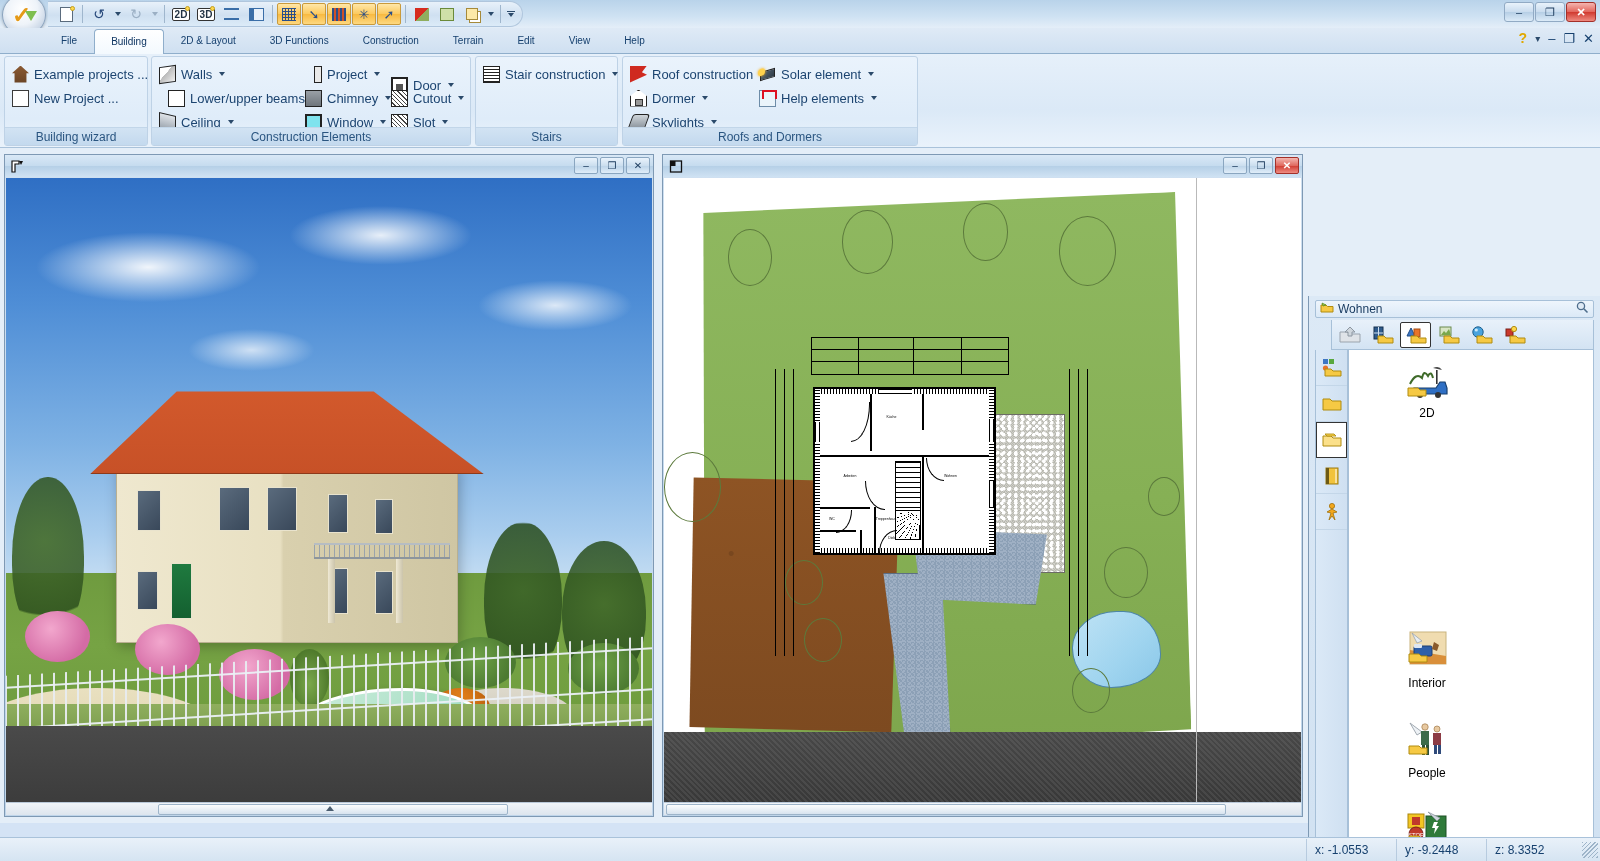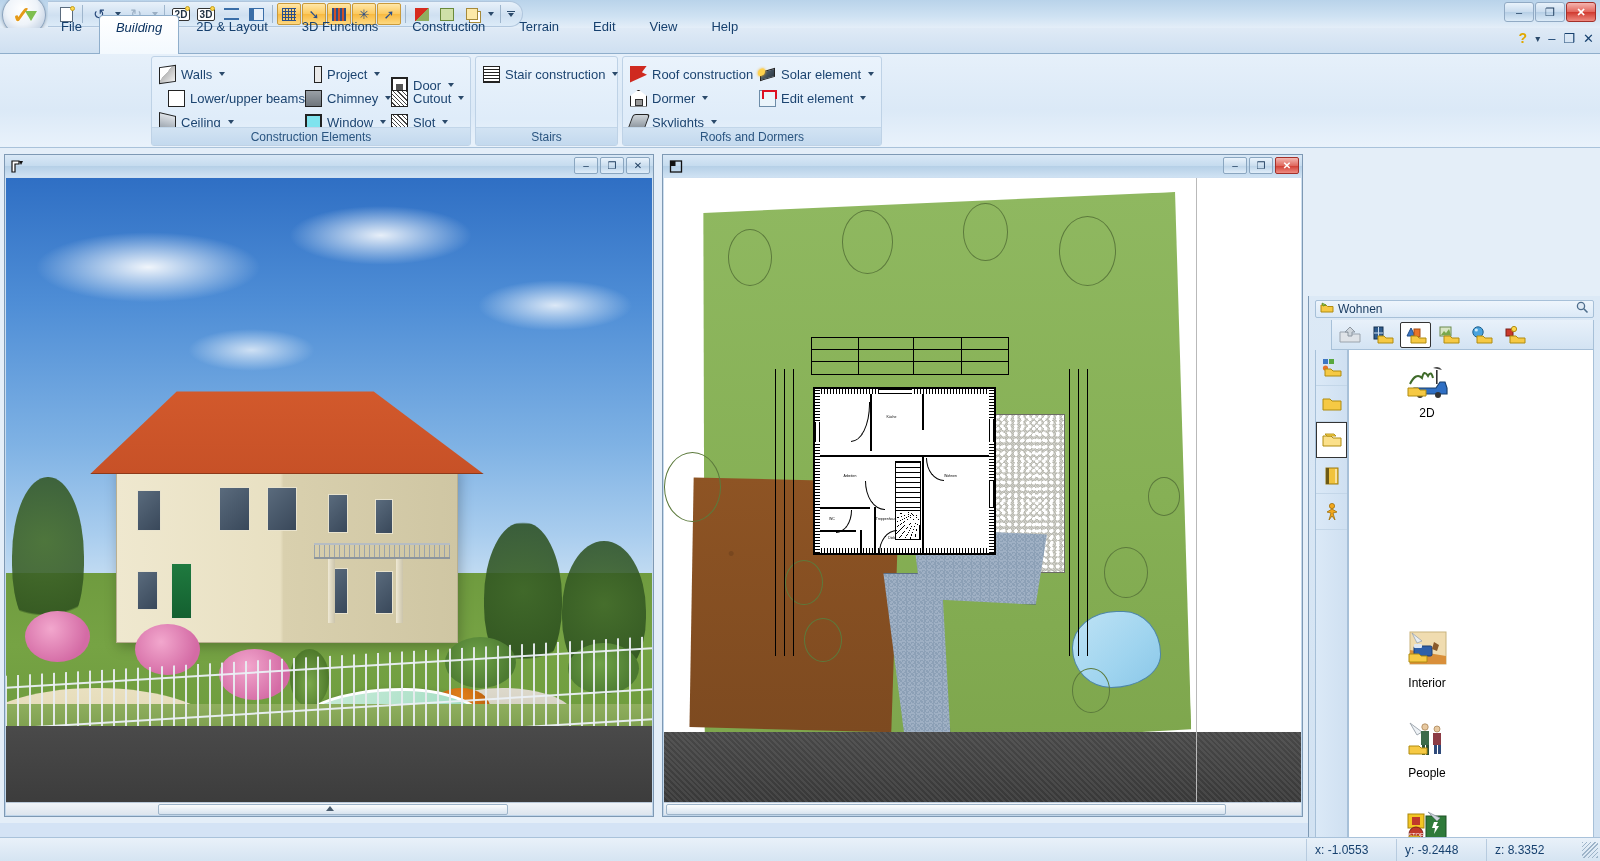--- a/index.html
+++ b/index.html
@@ -73,27 +73,27 @@
               border-color:#a33029; color:#fff; font-weight:bold;}
 
   
   .ribbon-tabs {
     position:absolute; left:0; top:28px; width:1600px; height:26px;
     background: linear-gradient(to bottom,#dfeaf6,#cfe0f1);
     border-bottom:1px solid #8faecb;
     display:flex; align-items:flex-end; padding-left:44px;
   }
   .rtab {
-    padding:4px 16px 19px; font-size:13px; color:#16406e;
+    padding:4px 16px 5px; font-size:10px; color:#16406e;
     border:1px solid transparent; border-bottom:none; line-height:15px;
   }
   .rtab.active {
     background: linear-gradient(to bottom,#ffffff,#f3f9fe);
     border-color:#8faecb; border-radius:4px 4px 0 0;
-    color:#0d3461; position:relative; top:1px;font-style:italic;
+    color:#0d3461; position:relative; top:1px;
   }
   .help-area { position:absolute; right:6px; top:30px; display:flex; align-items:center; gap:8px; font-size:13px; color:#16406e;}
   .help-q { color:#e0a800; font-weight:bold; font-size:14px; }
 
   
   .ribbon {
     position:absolute; left:0; top:54px; width:1600px; height:94px;
     background: linear-gradient(to bottom,#e6f0fa 0%,#dbe9f7 60%,#e9f2fb 100%);
     border-bottom:1px solid #a9c2da;
   }
@@ -433,20 +433,31 @@
   <div class="help-area">
     <span class="help-q">?</span>
     <span style="font-size:10px;color:#2b4a6b;">▾</span>
     <span>–</span>
     <span>❐</span>
     <span>✕</span>
   </div>
 
   <div class="ribbon">
 
+    <div class="rgroup" style="left:4px; width:144px;">
+      <div class="ritem" style="left:4px; top:6px;">
+        <span class="ricon ic-house"></span>
+        <span>Example projects ...</span>
+      </div>
+      <div class="ritem" style="left:4px; top:30px;">
+        <span class="ricon ic-page"></span>
+        <span>New Project ...</span>
+      </div>
+      <div class="rgroup-title">Building wizard</div>
+    </div>
 
     <div class="rgroup" style="left:151px; width:320px;">
       <div class="ritem" style="left:4px; top:6px;">
         <span class="ricon ic-wall"></span>
         <span>Walls</span>
         <span class="rcaret"></span>
       </div>
       <div class="ritem" style="left:13px; top:30px;">
         <span class="ricon ic-beam"></span>
         <span>Lower/upper beams</span>
@@ -496,21 +507,21 @@
 
     <div class="rgroup" style="left:475px; width:143px;">
       <div class="ritem" style="left:4px; top:6px;">
         <span class="ricon ic-stair"></span>
         <span>Stair construction</span>
         <span class="rcaret"></span>
       </div>
       <div class="rgroup-title">Stairs</div>
     </div>
 
-    <div class="rgroup" style="left:622px; width:260px;">
+    <div class="rgroup" style="left:622px; width:296px;">
       <div class="ritem" style="left:4px; top:6px;">
         <span class="ricon ic-roof"></span>
         <span>Roof construction</span>
         <span class="rcaret"></span>
       </div>
       <div class="ritem" style="left:4px; top:30px;">
         <span class="ricon ic-dormer"></span>
         <span>Dormer</span>
         <span class="rcaret"></span>
       </div>
@@ -521,21 +532,21 @@
       </div>
       <div class="ritem" style="left:133px; top:6px;">
         <span class="ricon">
             <span class="ic-solarpanel" style="display:block;position:absolute;left:1px;top:4px;width:15px;height:9px;"></span>
           </span>
         <span>Solar element</span>
         <span class="rcaret"></span>
       </div>
       <div class="ritem" style="left:133px; top:30px;">
         <span class="ricon ic-edit"></span>
-        <span>Edit element</span>
+        <span>Help elements</span>
         <span class="rcaret"></span>
       </div>
       <div class="rgroup-title">Roofs and Dormers</div>
     </div>
   </div>
 
   <div class="workspace">
 
     <div class="childwin" style="left:4px; top:6px; width:650px; height:663px;">
       <div class="cw-title">

